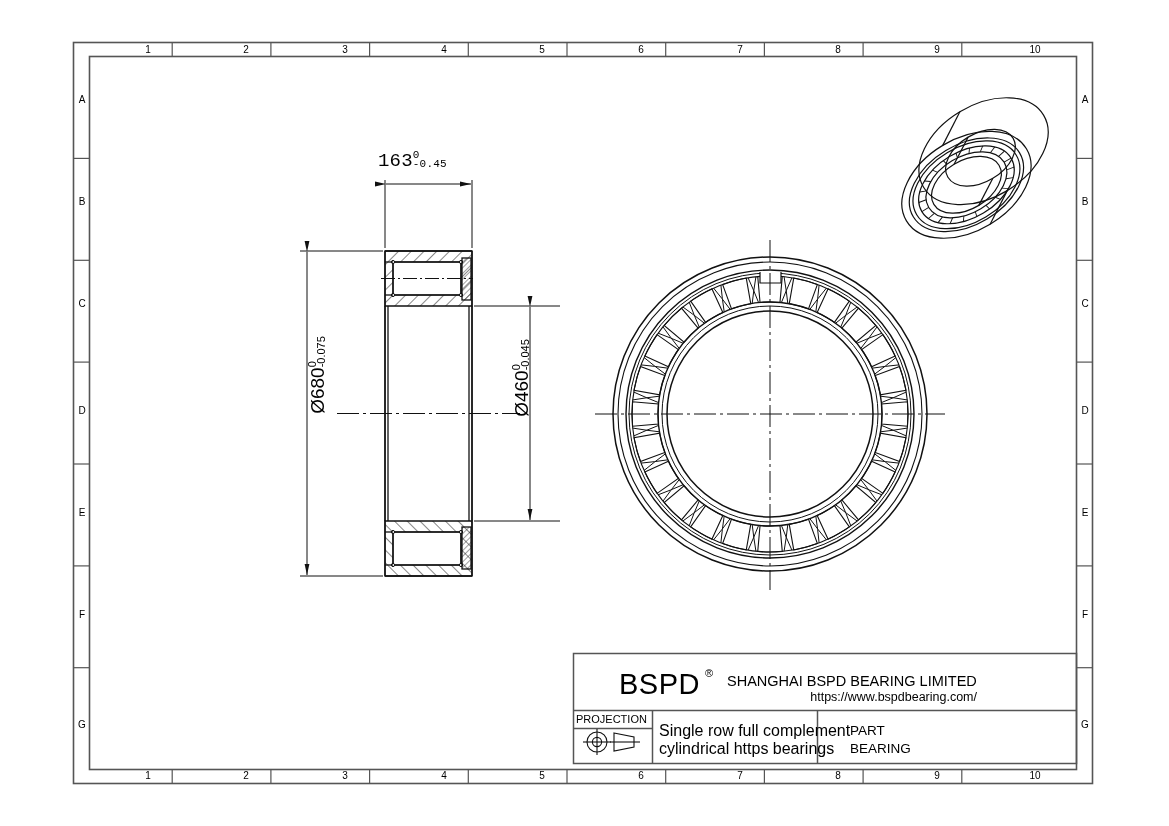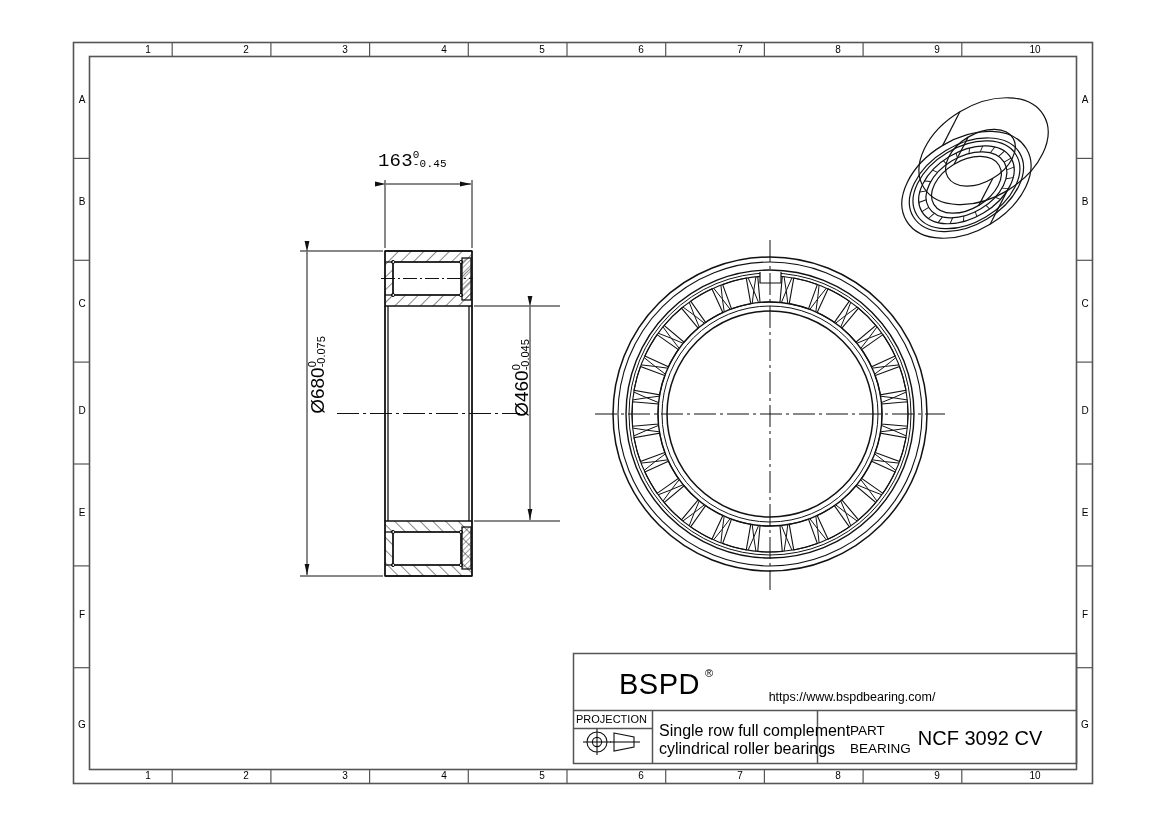--- a/index.html
+++ b/index.html
@@ -377,35 +377,35 @@
       <line x1="610" y1="742" x2="640" y2="742"></line>
     </g>
   </svg>
 
   <div class="tblabel" style="left:619px;top:668px;font-size:29px;letter-spacing:.5px;">
     <span>BSPD</span>
   </div>
   <div class="tblabel" style="left:705px;top:667px;font-size:11px;">
     <span>®</span>
   </div>
-  <div class="tblabel" style="left:727px;top:690px;width:250px;text-align:center;font-size:12.5px;">
+  <div class="tblabel" style="left:727px;top:673px;font-size:14.5px;">
+    <span>SHANGHAI BSPD BEARING LIMITED</span>
+  </div>
+  <div class="tblabel" style="left:727px;top:690px;width:250px;text-align:right;font-size:12.5px;">
     <span>https://www.bspdbearing.com/</span>
   </div>
 
   <div class="tblabel" style="left:576px;top:713px;font-size:11px;">
     <span>PROJECTION</span>
   </div>
 
   <div class="tblabel" style="left:659px;top:722px;font-size:16px;line-height:18px;">
     <span style="display:block;">Single row full complement</span>
-    <span style="display:block;">cylindrical roller bearings</span>
+    <span style="display:block;">cylindrical https bearings</span>
   </div>
 
   <div class="tblabel" style="left:850px;top:722px;font-size:13.5px;line-height:18px;">
     <span style="display:block;">PART</span>
     <span style="display:block;">BEARING</span>
   </div>
 
-  <div class="tblabel" style="left:885px;top:727px;width:190px;text-align:center;font-size:20px;">
-    <span>NCF 3092 CV</span>
-  </div>
 
 </div>
 
 </body></html>

